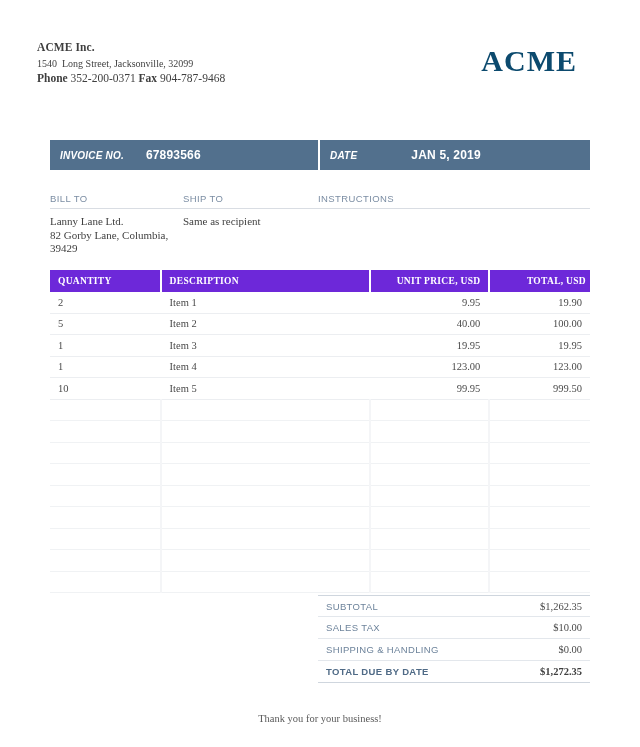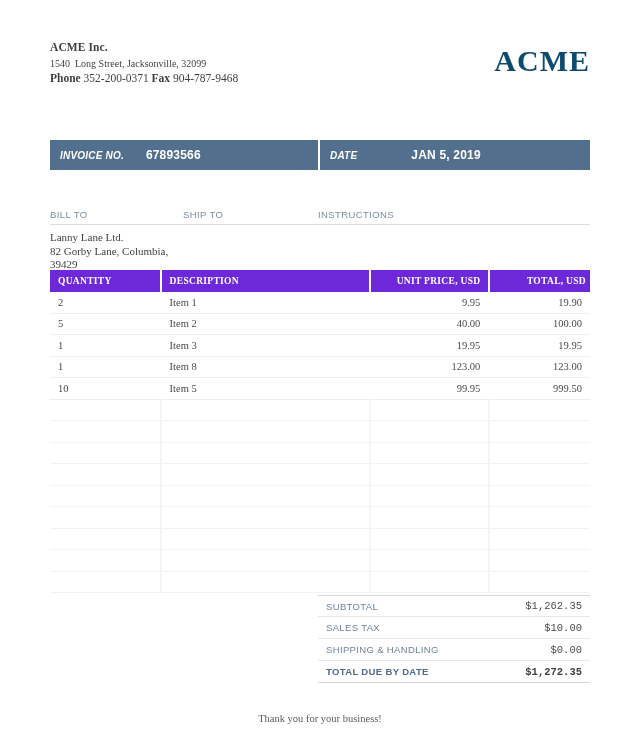--- a/index.html
+++ b/index.html
@@ -18,21 +18,21 @@
   .page {
     position: relative;
     width: 640px;
     height: 747px;
     box-sizing: border-box;
   }
 
   
   .top-block {
     position: absolute;
-    left: 50px;
+    left: 37px;
     top: 40px;
     width: 540px;
     display: flex;
     justify-content: space-between;
     align-items: flex-start;
   }
   .company-info {
     font-family: "Liberation Serif", serif;
     font-size: 11.5px;
     line-height: 15.5px;
@@ -121,30 +121,28 @@
   }
   .parties-head {
     display: flex;
     border-bottom: 1px solid #d9dde3;
     padding-bottom: 4px;
   }
   .parties-head .ph {
     font-size: 9.5px;
     color: #7b8da3;
     letter-spacing: 0.4px;
-    margin-top: 16px;
   }
   .ph-bill { width: 133px; }
   .ph-ship { width: 135px; }
   .ph-inst { flex: 1; }
 
   .parties-body {
     display: flex;
     padding-top: 6px;
-    flex-direction: column;
   }
   .pb {
     font-family: "Liberation Serif", serif;
     font-size: 11px;
     line-height: 13.5px;
     color: #3f3f3f;
   }
   .pb-bill { width: 133px; white-space: pre-line; }
   .pb-ship { width: 135px; }
   .pb-inst { flex: 1; }
@@ -221,21 +219,21 @@
     padding: 0 8px 0 8px;
   }
   .trow:first-child { border-top: 1px solid #cfd6de; }
   .t-label {
     font-size: 9.5px;
     color: #6d839b;
     letter-spacing: 0.35px;
     white-space: nowrap;
   }
   .t-value {
-    font-family: Liberation Mono, monospace;
+    font-family: Liberation Serif, serif;
     font-size: 10.5px;
     color: #4a4a4a;
     white-space: nowrap;
   }
   .trow.grand .t-label {
     font-weight: bold;
     color: #4f6party;
     color: #4f6a86;
   }
   .trow.grand .t-value {
@@ -331,21 +329,21 @@
           <div class="cdiv"></div>
           <div class="td col-desc">Item 3</div>
           <div class="cdiv"></div>
           <div class="td col-price">19.95</div>
           <div class="cdiv"></div>
           <div class="td col-total">19.95</div>
         </div>
         <div class="irow">
           <div class="td col-qty">1</div>
           <div class="cdiv"></div>
-          <div class="td col-desc">Item 8</div>
+          <div class="td col-desc">Item 4</div>
           <div class="cdiv"></div>
           <div class="td col-price">123.00</div>
           <div class="cdiv"></div>
           <div class="td col-total">123.00</div>
         </div>
         <div class="irow">
           <div class="td col-qty">10</div>
           <div class="cdiv"></div>
           <div class="td col-desc">Item 5</div>
           <div class="cdiv"></div>

